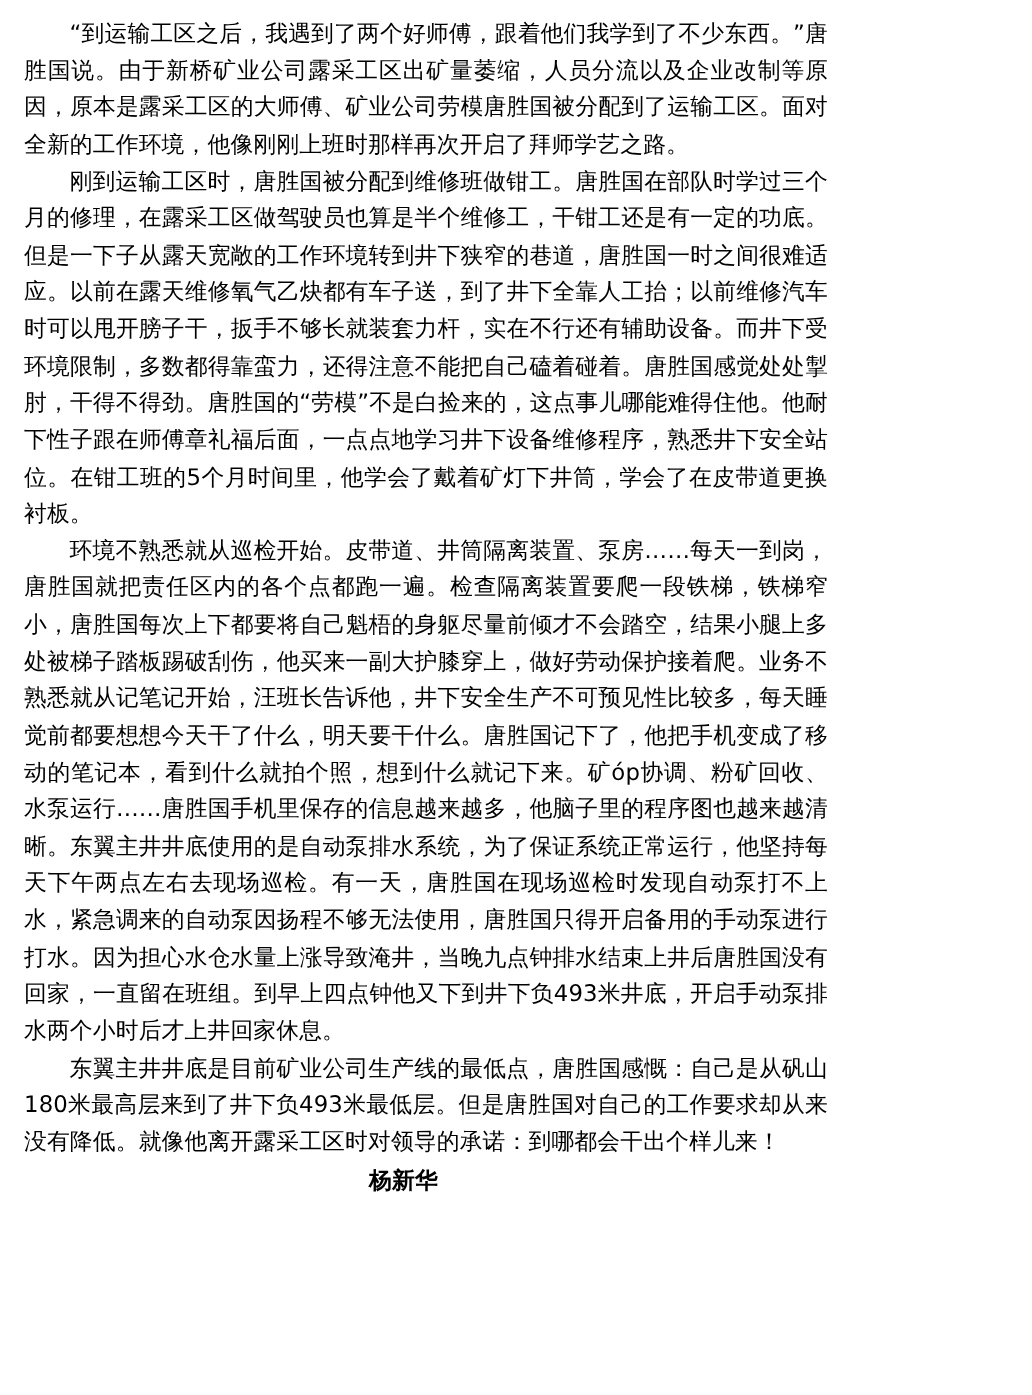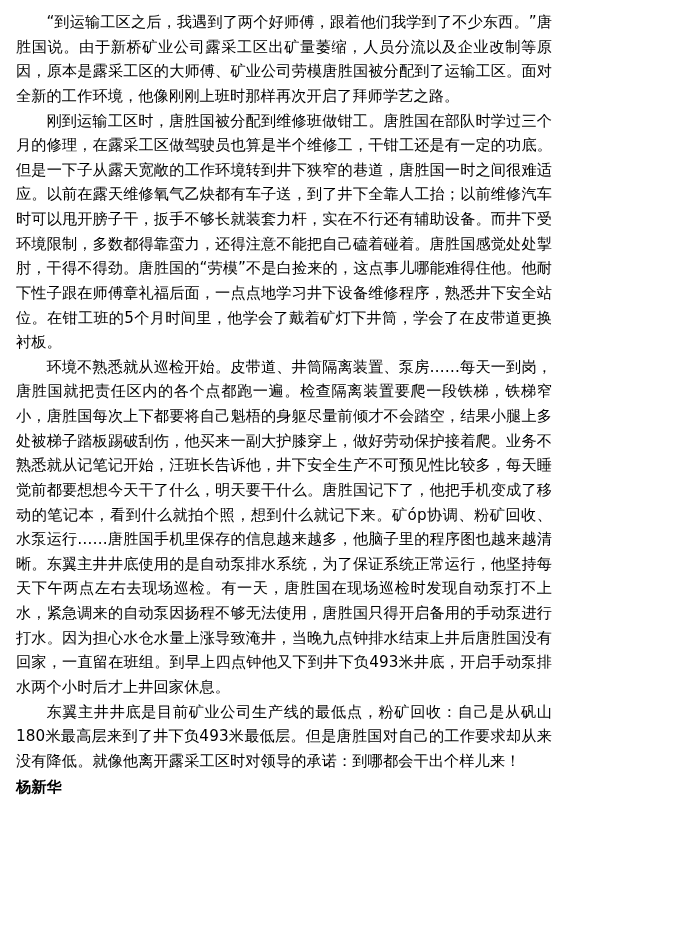--- a/index.html
+++ b/index.html
@@ -27,30 +27,30 @@
     text-align: justify;
     text-justify: inter-ideograph;
     letter-spacing: 0.1px;
   }
   .para {
     margin: 0 0 0 0;
     text-indent: 2em;
   }
   .byline {
     margin-top: 2px;
-    text-align: left;
+    text-align: center;
     font-weight: bold;
     font-size: 15.2px;
     padding-right: 30px;
   }
 </style>
 </head>
 <body>
 
 <div class="page">
   <div class="article">
     <p class="para">“到运输工区之后，我遇到了两个好师傅，跟着他们我学到了不少东西。”唐胜国说。由于新桥矿业公司露采工区出矿量萎缩，人员分流以及企业改制等原因，原本是露采工区的大师傅、矿业公司劳模唐胜国被分配到了运输工区。面对全新的工作环境，他像刚刚上班时那样再次开启了拜师学艺之路。</p>
     <p class="para">刚到运输工区时，唐胜国被分配到维修班做钳工。唐胜国在部队时学过三个月的修理，在露采工区做驾驶员也算是半个维修工，干钳工还是有一定的功底。但是一下子从露天宽敞的工作环境转到井下狭窄的巷道，唐胜国一时之间很难适应。以前在露天维修氧气乙炔都有车子送，到了井下全靠人工抬；以前维修汽车时可以甩开膀子干，扳手不够长就装套力杆，实在不行还有辅助设备。而井下受环境限制，多数都得靠蛮力，还得注意不能把自己磕着碰着。唐胜国感觉处处掣肘，干得不得劲。唐胜国的“劳模”不是白捡来的，这点事儿哪能难得住他。他耐下性子跟在师傅章礼福后面，一点点地学习井下设备维修程序，熟悉井下安全站位。在钳工班的5个月时间里，他学会了戴着矿灯下井筒，学会了在皮带道更换衬板。</p>
     <p class="para">环境不熟悉就从巡检开始。皮带道、井筒隔离装置、泵房……每天一到岗，唐胜国就把责任区内的各个点都跑一遍。检查隔离装置要爬一段铁梯，铁梯窄小，唐胜国每次上下都要将自己魁梧的身躯尽量前倾才不会踏空，结果小腿上多处被梯子踏板踢破刮伤，他买来一副大护膝穿上，做好劳动保护接着爬。业务不熟悉就从记笔记开始，汪班长告诉他，井下安全生产不可预见性比较多，每天睡觉前都要想想今天干了什么，明天要干什么。唐胜国记下了，他把手机变成了移动的笔记本，看到什么就拍个照，想到什么就记下来。矿óp协调、粉矿回收、水泵运行……唐胜国手机里保存的信息越来越多，他脑子里的程序图也越来越清晰。东翼主井井底使用的是自动泵排水系统，为了保证系统正常运行，他坚持每天下午两点左右去现场巡检。有一天，唐胜国在现场巡检时发现自动泵打不上水，紧急调来的自动泵因扬程不够无法使用，唐胜国只得开启备用的手动泵进行打水。因为担心水仓水量上涨导致淹井，当晚九点钟排水结束上井后唐胜国没有回家，一直留在班组。到早上四点钟他又下到井下负493米井底，开启手动泵排水两个小时后才上井回家休息。</p>
-    <p class="para">东翼主井井底是目前矿业公司生产线的最低点，粉矿回收：自己是从矾山180米最高层来到了井下负493米最低层。但是唐胜国对自己的工作要求却从来没有降低。就像他离开露采工区时对领导的承诺：到哪都会干出个样儿来！</p>
+    <p class="para">东翼主井井底是目前矿业公司生产线的最低点，唐胜国感慨：自己是从矾山180米最高层来到了井下负493米最低层。但是唐胜国对自己的工作要求却从来没有降低。就像他离开露采工区时对领导的承诺：到哪都会干出个样儿来！</p>
     <div class="byline">杨新华</div>
   </div>
 </div>
 
 </body></html>

